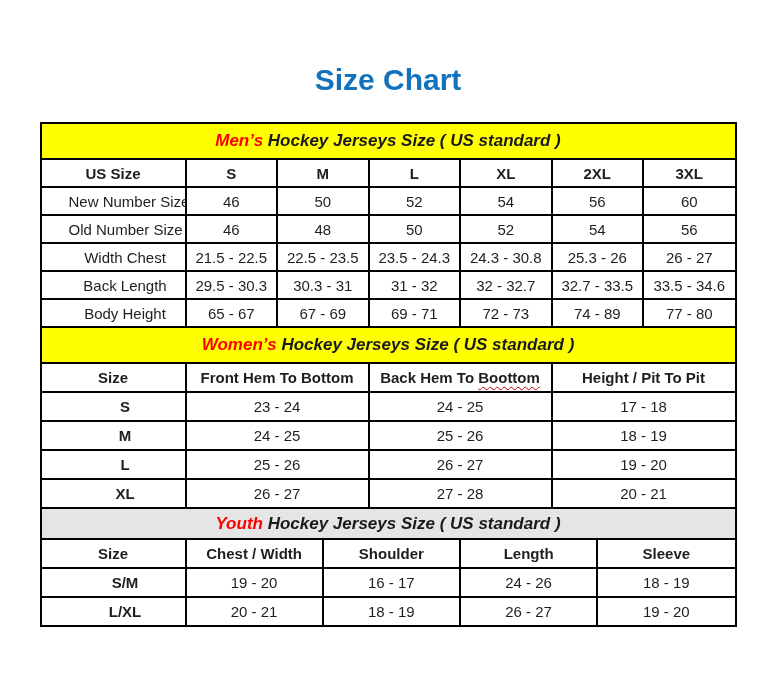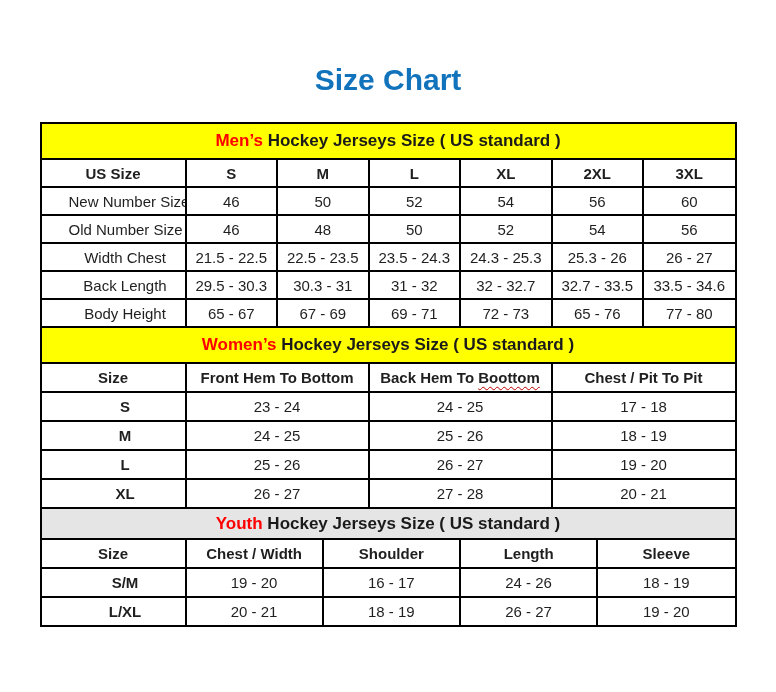--- a/index.html
+++ b/index.html
@@ -30,20 +30,21 @@
 
   .band {
     height: 34px;
     line-height: 34px;
     text-align: center;
     font-weight: 700;
     font-size: 17px;
     color: #1a1a1a;
     border-top: 2px solid #000;
     border-bottom: 2px solid #000;
+    font-style: italic;
   }
   .section:first-of-type .band { border-top: none; }
   .section-youth .band { height: 29px; line-height: 29px; }
 
   table.tbl {
     width: 100%;
     border-collapse: collapse;
     table-layout: fixed;
   }
   table.tbl col.c-first { width: 144px; }
@@ -131,40 +132,40 @@
               <td>50</td>
               <td>52</td>
               <td>54</td>
               <td>56</td>
             </tr>
             <tr>
               <th>Width Chest</th>
               <td>21.5 - 22.5</td>
               <td>22.5 - 23.5</td>
               <td>23.5 - 24.3</td>
-              <td>24.3 - 25.3</td>
+              <td>24.3 - 30.8</td>
               <td>25.3 - 26</td>
               <td>26 - 27</td>
             </tr>
             <tr>
               <th>Back Length</th>
               <td>29.5 - 30.3</td>
               <td>30.3 - 31</td>
               <td>31 - 32</td>
               <td>32 - 32.7</td>
               <td>32.7 - 33.5</td>
               <td>33.5 - 34.6</td>
             </tr>
             <tr>
               <th>Body Height</th>
               <td>65 - 67</td>
               <td>67 - 69</td>
               <td>69 - 71</td>
               <td>72 - 73</td>
-              <td>65 - 76</td>
+              <td>74 - 89</td>
               <td>77 - 80</td>
             </tr>
           </tbody>
       </table>
     </section>
 
     <section class="section section-womens">
       <div class="band" style="background: rgb(255, 255, 0);">
         <span class="band-hl" style="color: rgb(255, 0, 0); text-align: right;">Women’s</span><span> Hockey Jerseys Size ( US standard )</span>
       </div>
@@ -173,21 +174,21 @@
             <col class="c-first">
             <col>
             <col>
             <col>
           </colgroup>
         <thead>
             <tr>
               <th>Size</th>
               <th>Front Hem To Bottom</th>
               <th>Back Hem To <span class="misspell" style="text-decoration-color: rgb(192, 0, 0);">Boottom</span></th>
-              <th>Chest / Pit To Pit</th>
+              <th>Height / Pit To Pit</th>
             </tr>
           </thead>
         <tbody>
             <tr>
               <th>S</th>
               <td>23 - 24</td>
               <td>24 - 25</td>
               <td>17 - 18</td>
             </tr>
             <tr>

